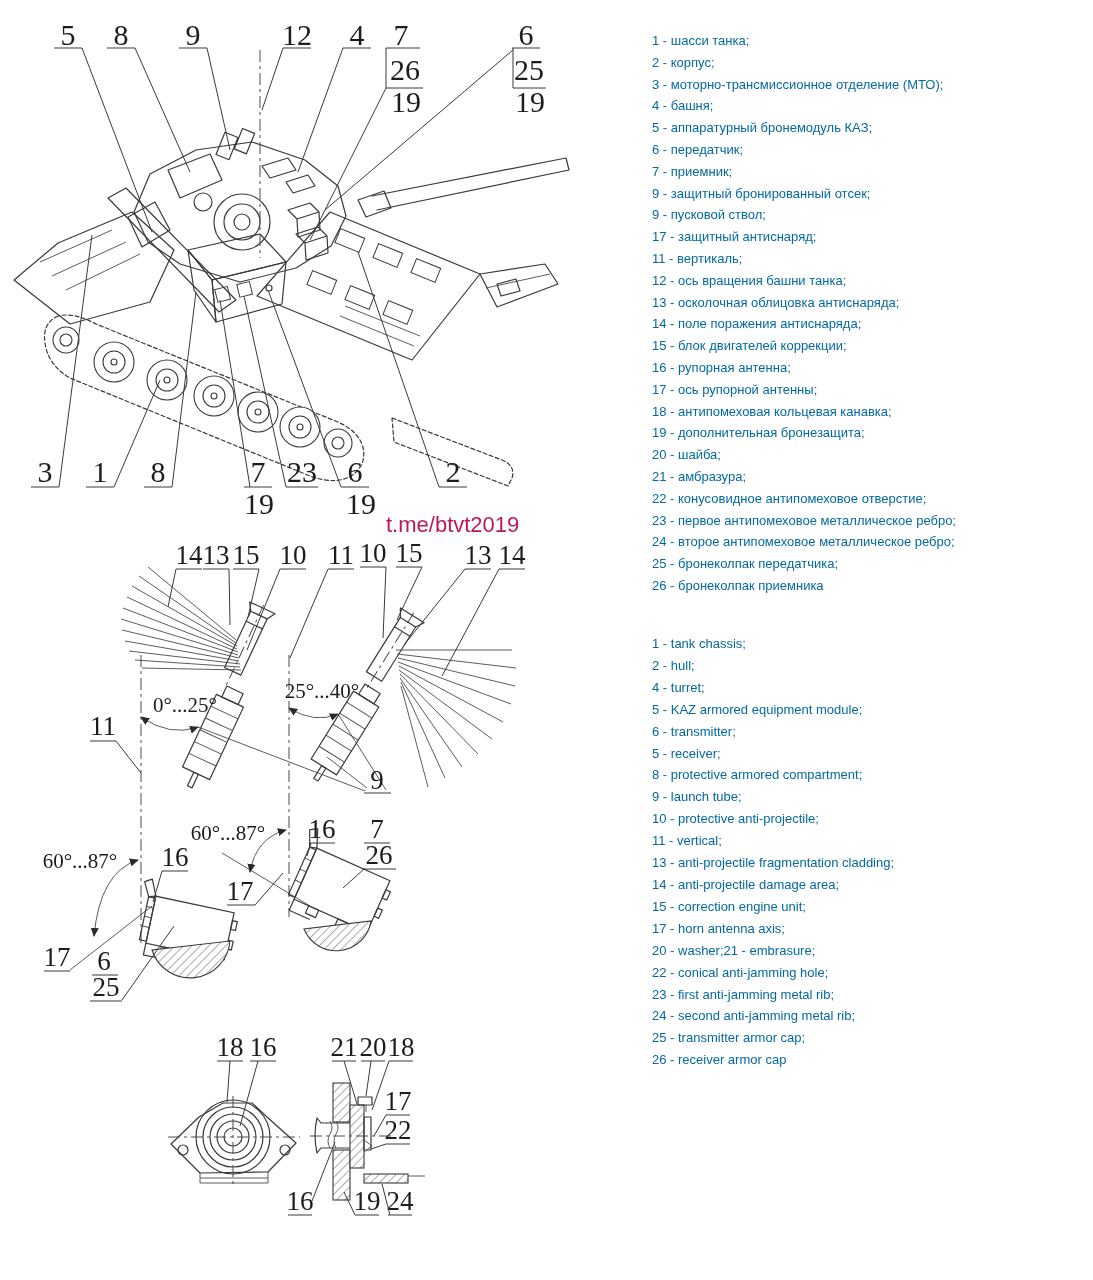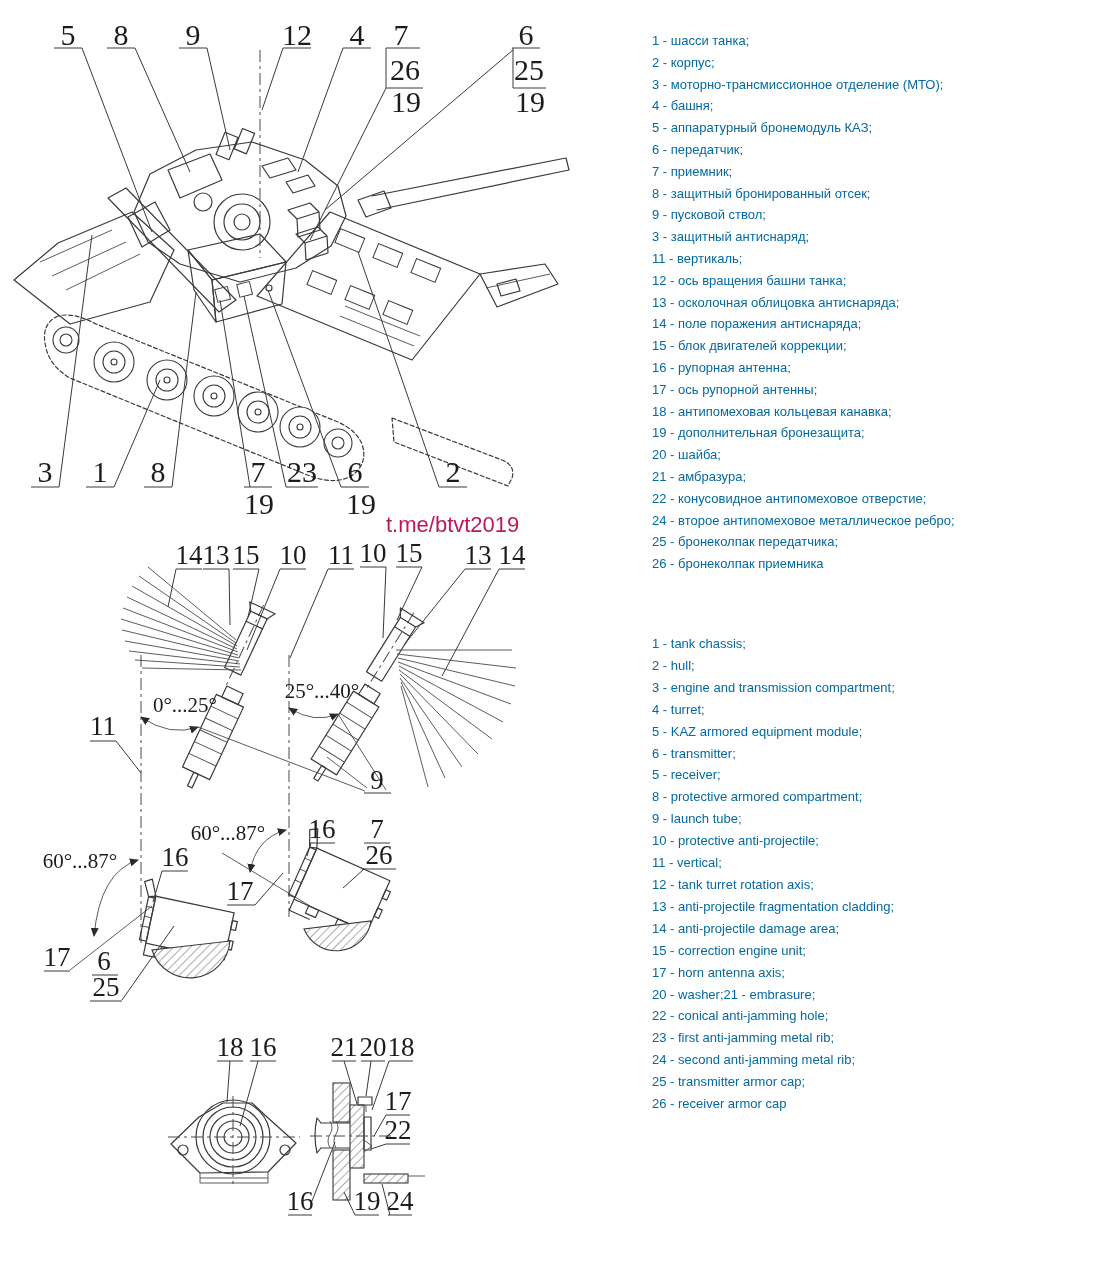--- a/index.html
+++ b/index.html
@@ -440,53 +440,52 @@
 <div id="watermark">t.me/btvt2019</div>
 
 <div id="legend-ru" class="legend">
   <div>1 - шасси танка;</div>
   <div>2 - корпус;</div>
   <div>3 - моторно-трансмиссионное отделение (МТО);</div>
   <div>4 - башня;</div>
   <div>5 - аппаратурный бронемодуль КАЗ;</div>
   <div>6 - передатчик;</div>
   <div>7 - приемник;</div>
-  <div>8 - защитный бронированный отсек;</div>
+  <div>9 - защитный бронированный отсек;</div>
   <div>9 - пусковой ствол;</div>
-  <div>3 - защитный антиснаряд;</div>
+  <div>17 - защитный антиснаряд;</div>
   <div>11 - вертикаль;</div>
   <div>12 - ось вращения башни танка;</div>
   <div>13 - осколочная облицовка антиснаряда;</div>
   <div>14 - поле поражения антиснаряда;</div>
   <div>15 - блок двигателей коррекции;</div>
   <div>16 - рупорная антенна;</div>
   <div>17 - ось рупорной антенны;</div>
   <div>18 - антипомеховая кольцевая канавка;</div>
   <div>19 - дополнительная бронезащита;</div>
   <div>20 - шайба;</div>
   <div>21 - амбразура;</div>
   <div>22 - конусовидное антипомеховое отверстие;</div>
+  <div>23 - первое антипомеховое металлическое ребро;</div>
   <div>24 - второе антипомеховое металлическое ребро;</div>
   <div>25 - бронеколпак передатчика;</div>
   <div>26 - бронеколпак приемника</div>
 </div>
 
 <div id="legend-en" class="legend">
   <div>1 - tank chassis;</div>
   <div>2 - hull;</div>
-  <div>3 - engine and transmission compartment;</div>
   <div>4 - turret;</div>
   <div>5 - KAZ armored equipment module;</div>
   <div>6 - transmitter;</div>
   <div>5 - receiver;</div>
   <div>8 - protective armored compartment;</div>
   <div>9 - launch tube;</div>
   <div>10 - protective anti-projectile;</div>
   <div>11 - vertical;</div>
-  <div>12 - tank turret rotation axis;</div>
   <div>13 - anti-projectile fragmentation cladding;</div>
   <div>14 - anti-projectile damage area;</div>
   <div>15 - correction engine unit;</div>
   <div>17 - horn antenna axis;</div>
   <div>20 - washer;21 - embrasure;</div>
   <div>22 - conical anti-jamming hole;</div>
   <div>23 - first anti-jamming metal rib;</div>
   <div>24 - second anti-jamming metal rib;</div>
   <div>25 - transmitter armor cap;</div>
   <div>26 - receiver armor cap</div>

